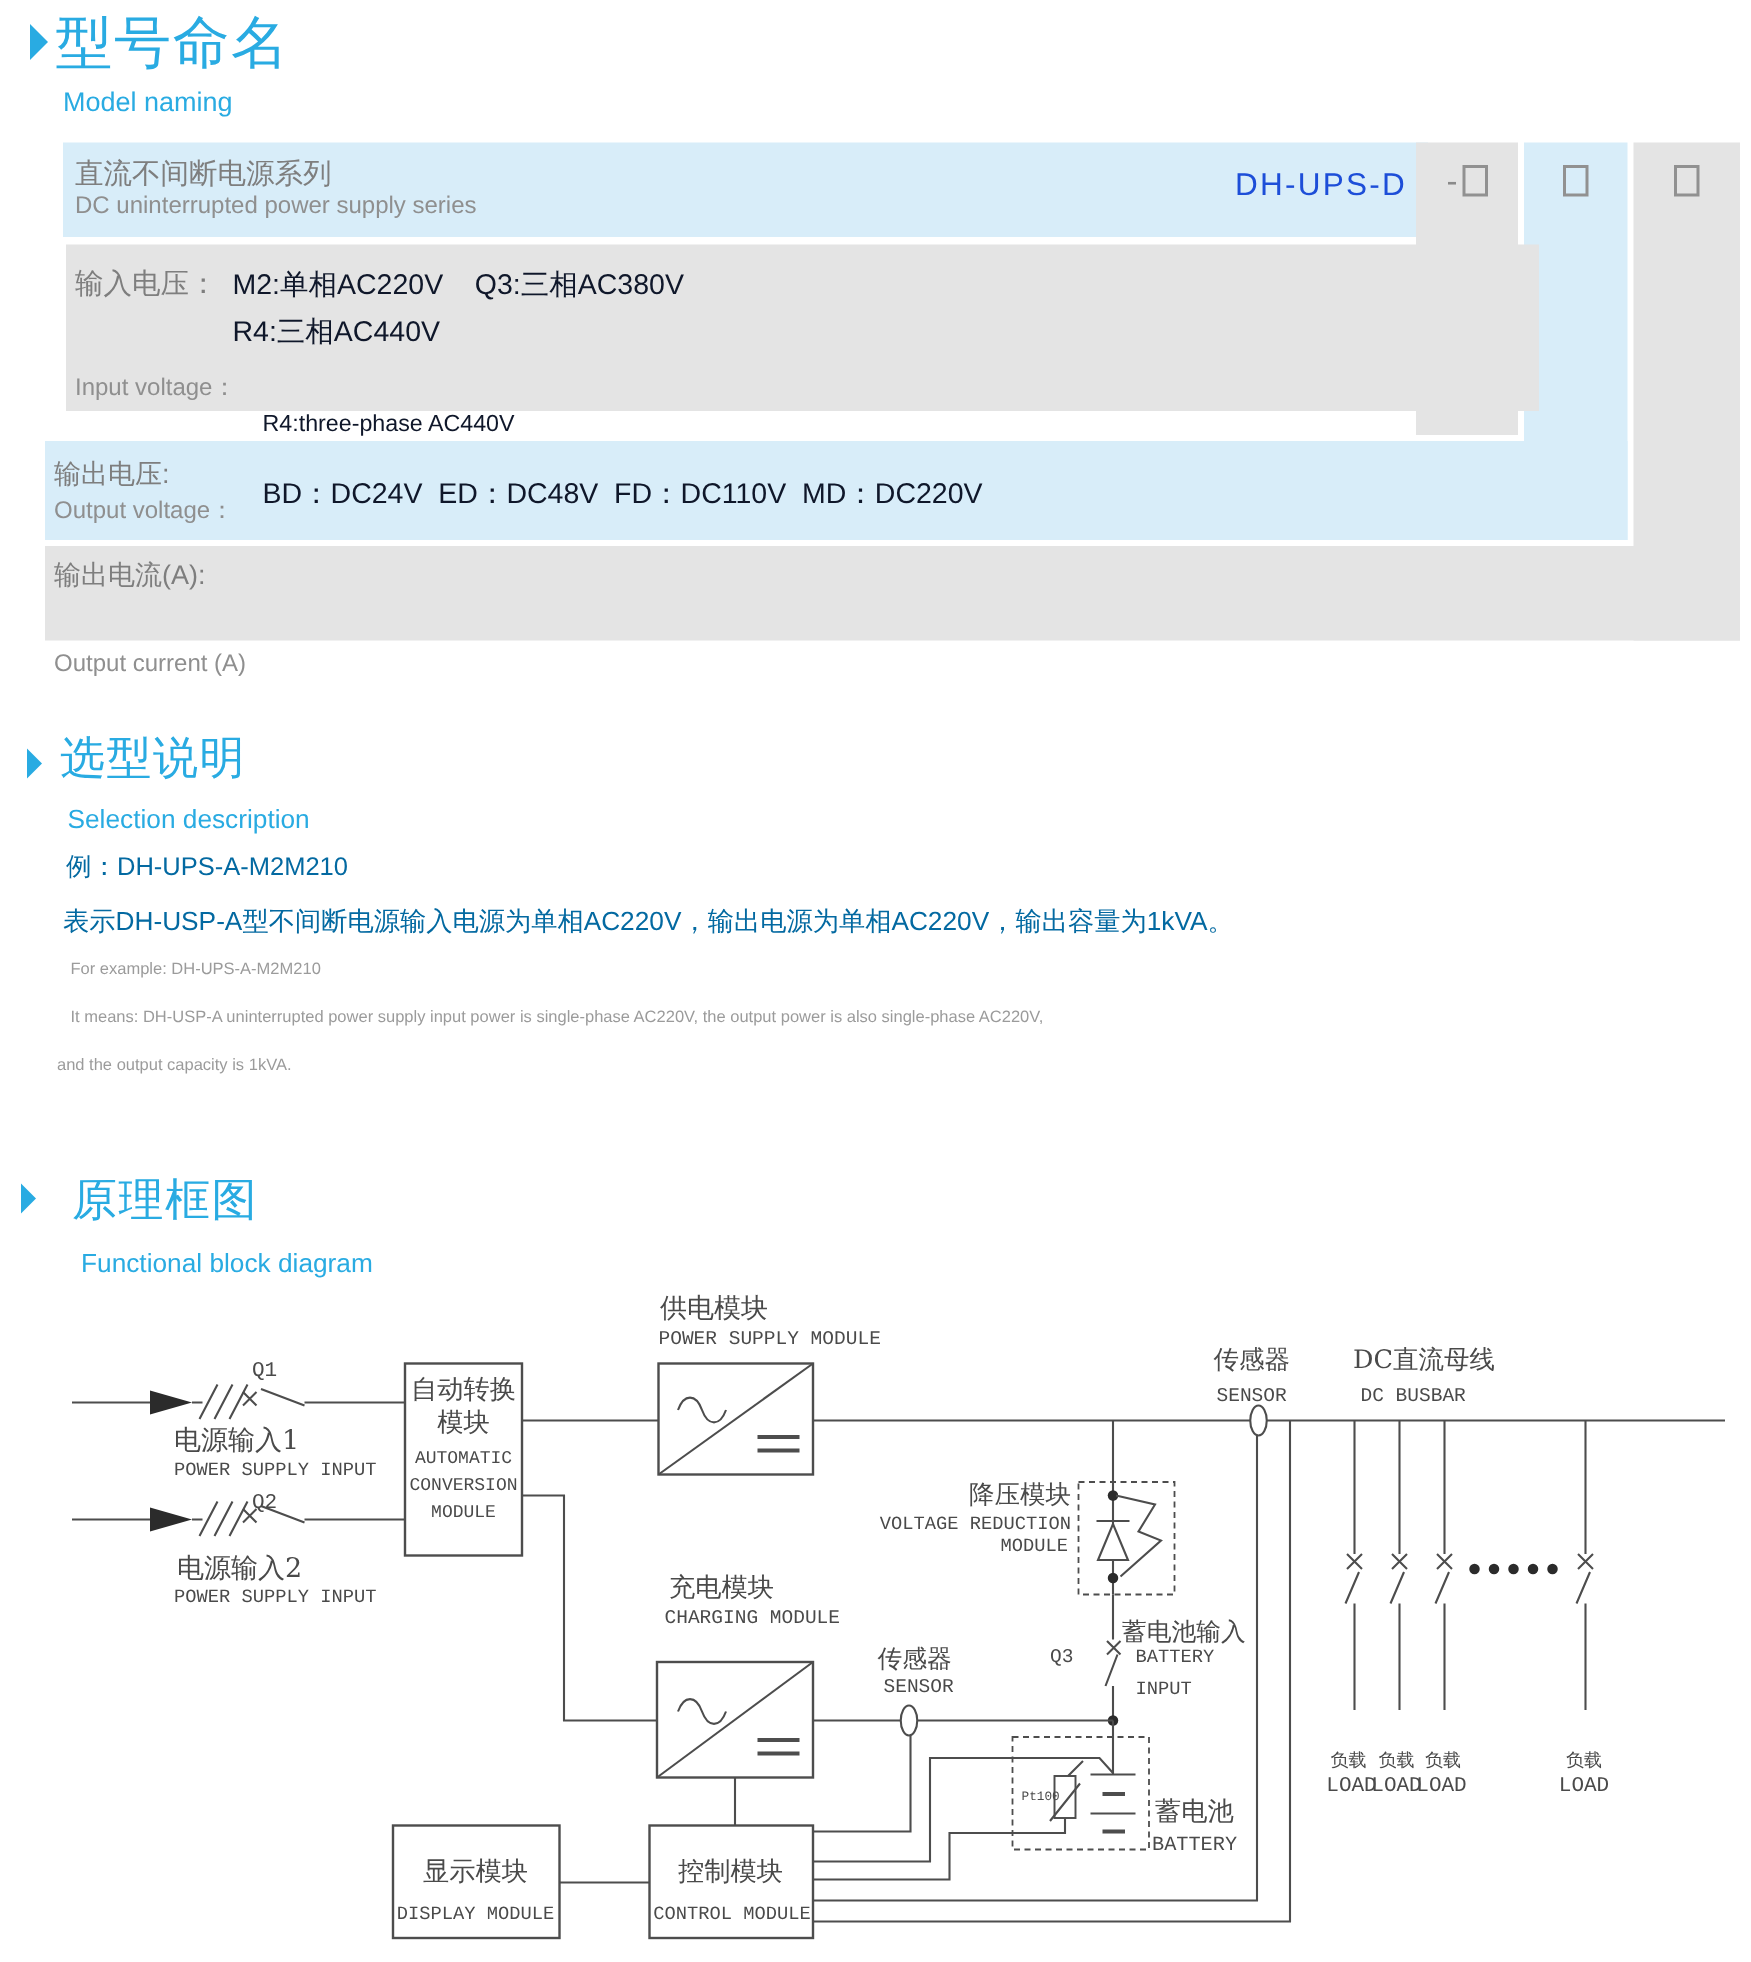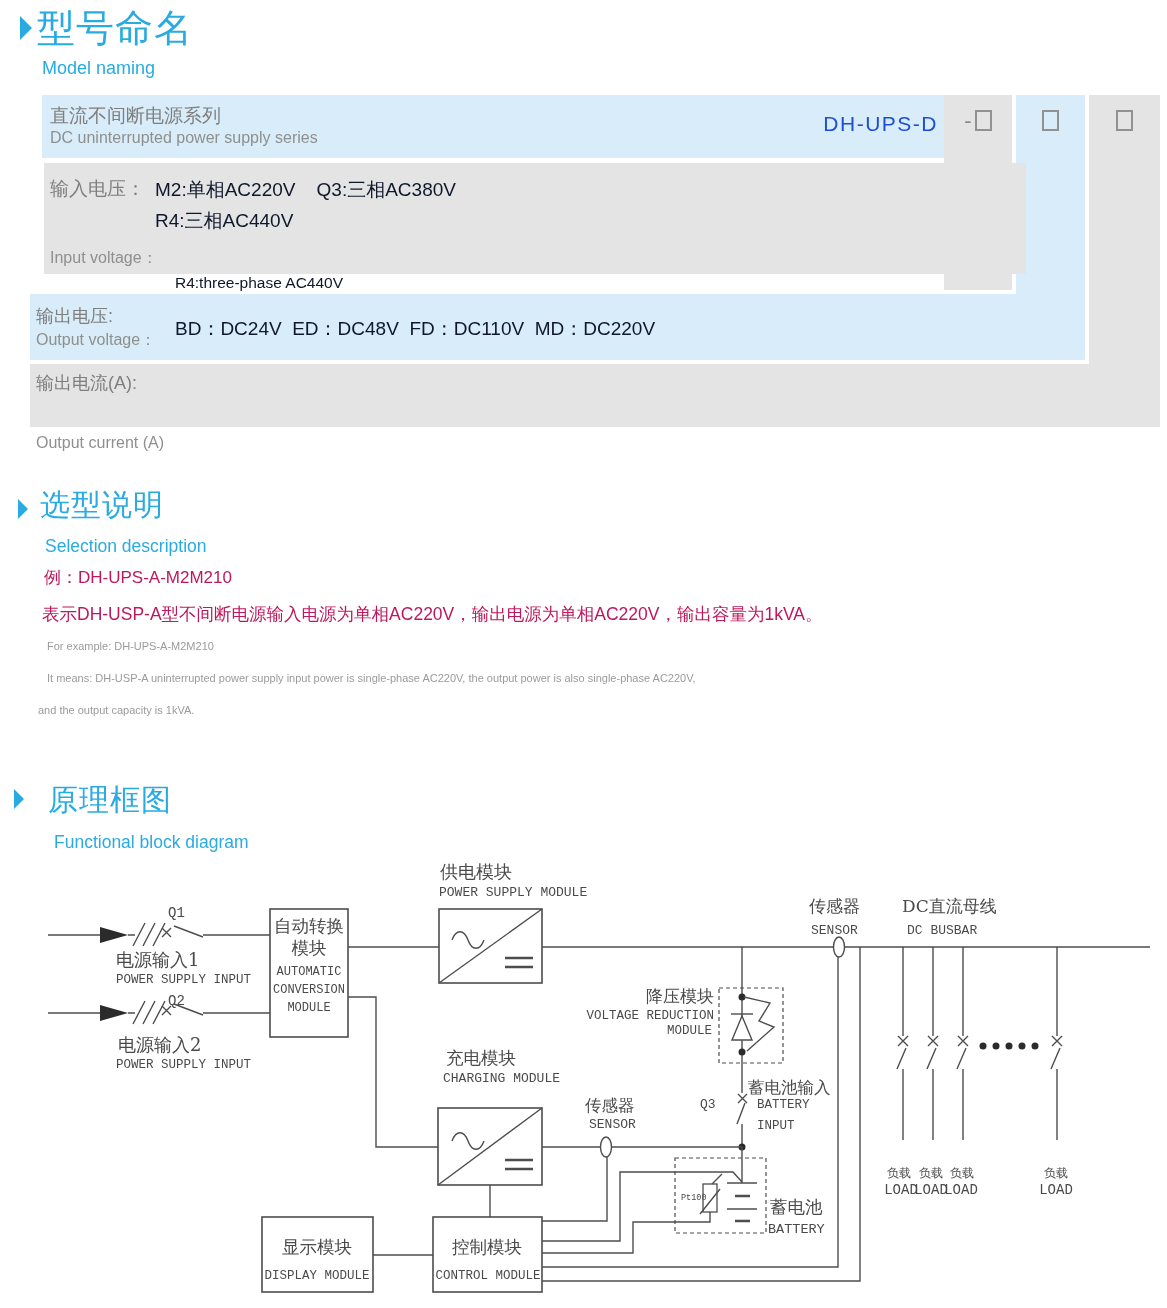--- a/index.html
+++ b/index.html
@@ -21,21 +21,21 @@
   .bg-gray { background:#e4e4e4; }
   .tzh { color:#7e7e7e; font-size:19px; white-space:pre; }
   .ten { color:#8f8f8f; font-size:16px; white-space:pre; }
   .tval { color:#0f172a; white-space:pre; }
   .model { color:#1d4ed8; font-size:21px; letter-spacing:1.5px; white-space:pre; }
   .ph-wrap { display:flex; justify-content:center; align-items:flex-start; }
   .ph-dash { color:#8a8a8a; font-size:22px; line-height:22px; margin-right:3px; }
   .ph-box { display:inline-block; width:17px; height:21px; border:2px solid #919191; background:transparent; }
 
   
-  .body-zh { color:#be185d; font-size:17.5px; white-space:pre; }
+  .body-zh { color:#0369a1; font-size:17.5px; white-space:pre; }
   .body-en { color:#9b9b9b; font-size:11px; white-space:pre; }
 
   
   svg text { fill:#4a4a4a; }
   .dzh { font-family:"DejaVu Serif", serif; }
   .den { font-family:"Liberation Mono", monospace; }
   .wire { stroke:#4d4d4d; stroke-width:1.4; fill:none; }
   .wire2 { stroke:#4d4d4d; stroke-width:2.6; fill:none; }
   .boxl { stroke:#4d4d4d; stroke-width:1.6; fill:#fff; }
   .dash { stroke:#4d4d4d; stroke-width:1.2; fill:none; stroke-dasharray:4 3; }

